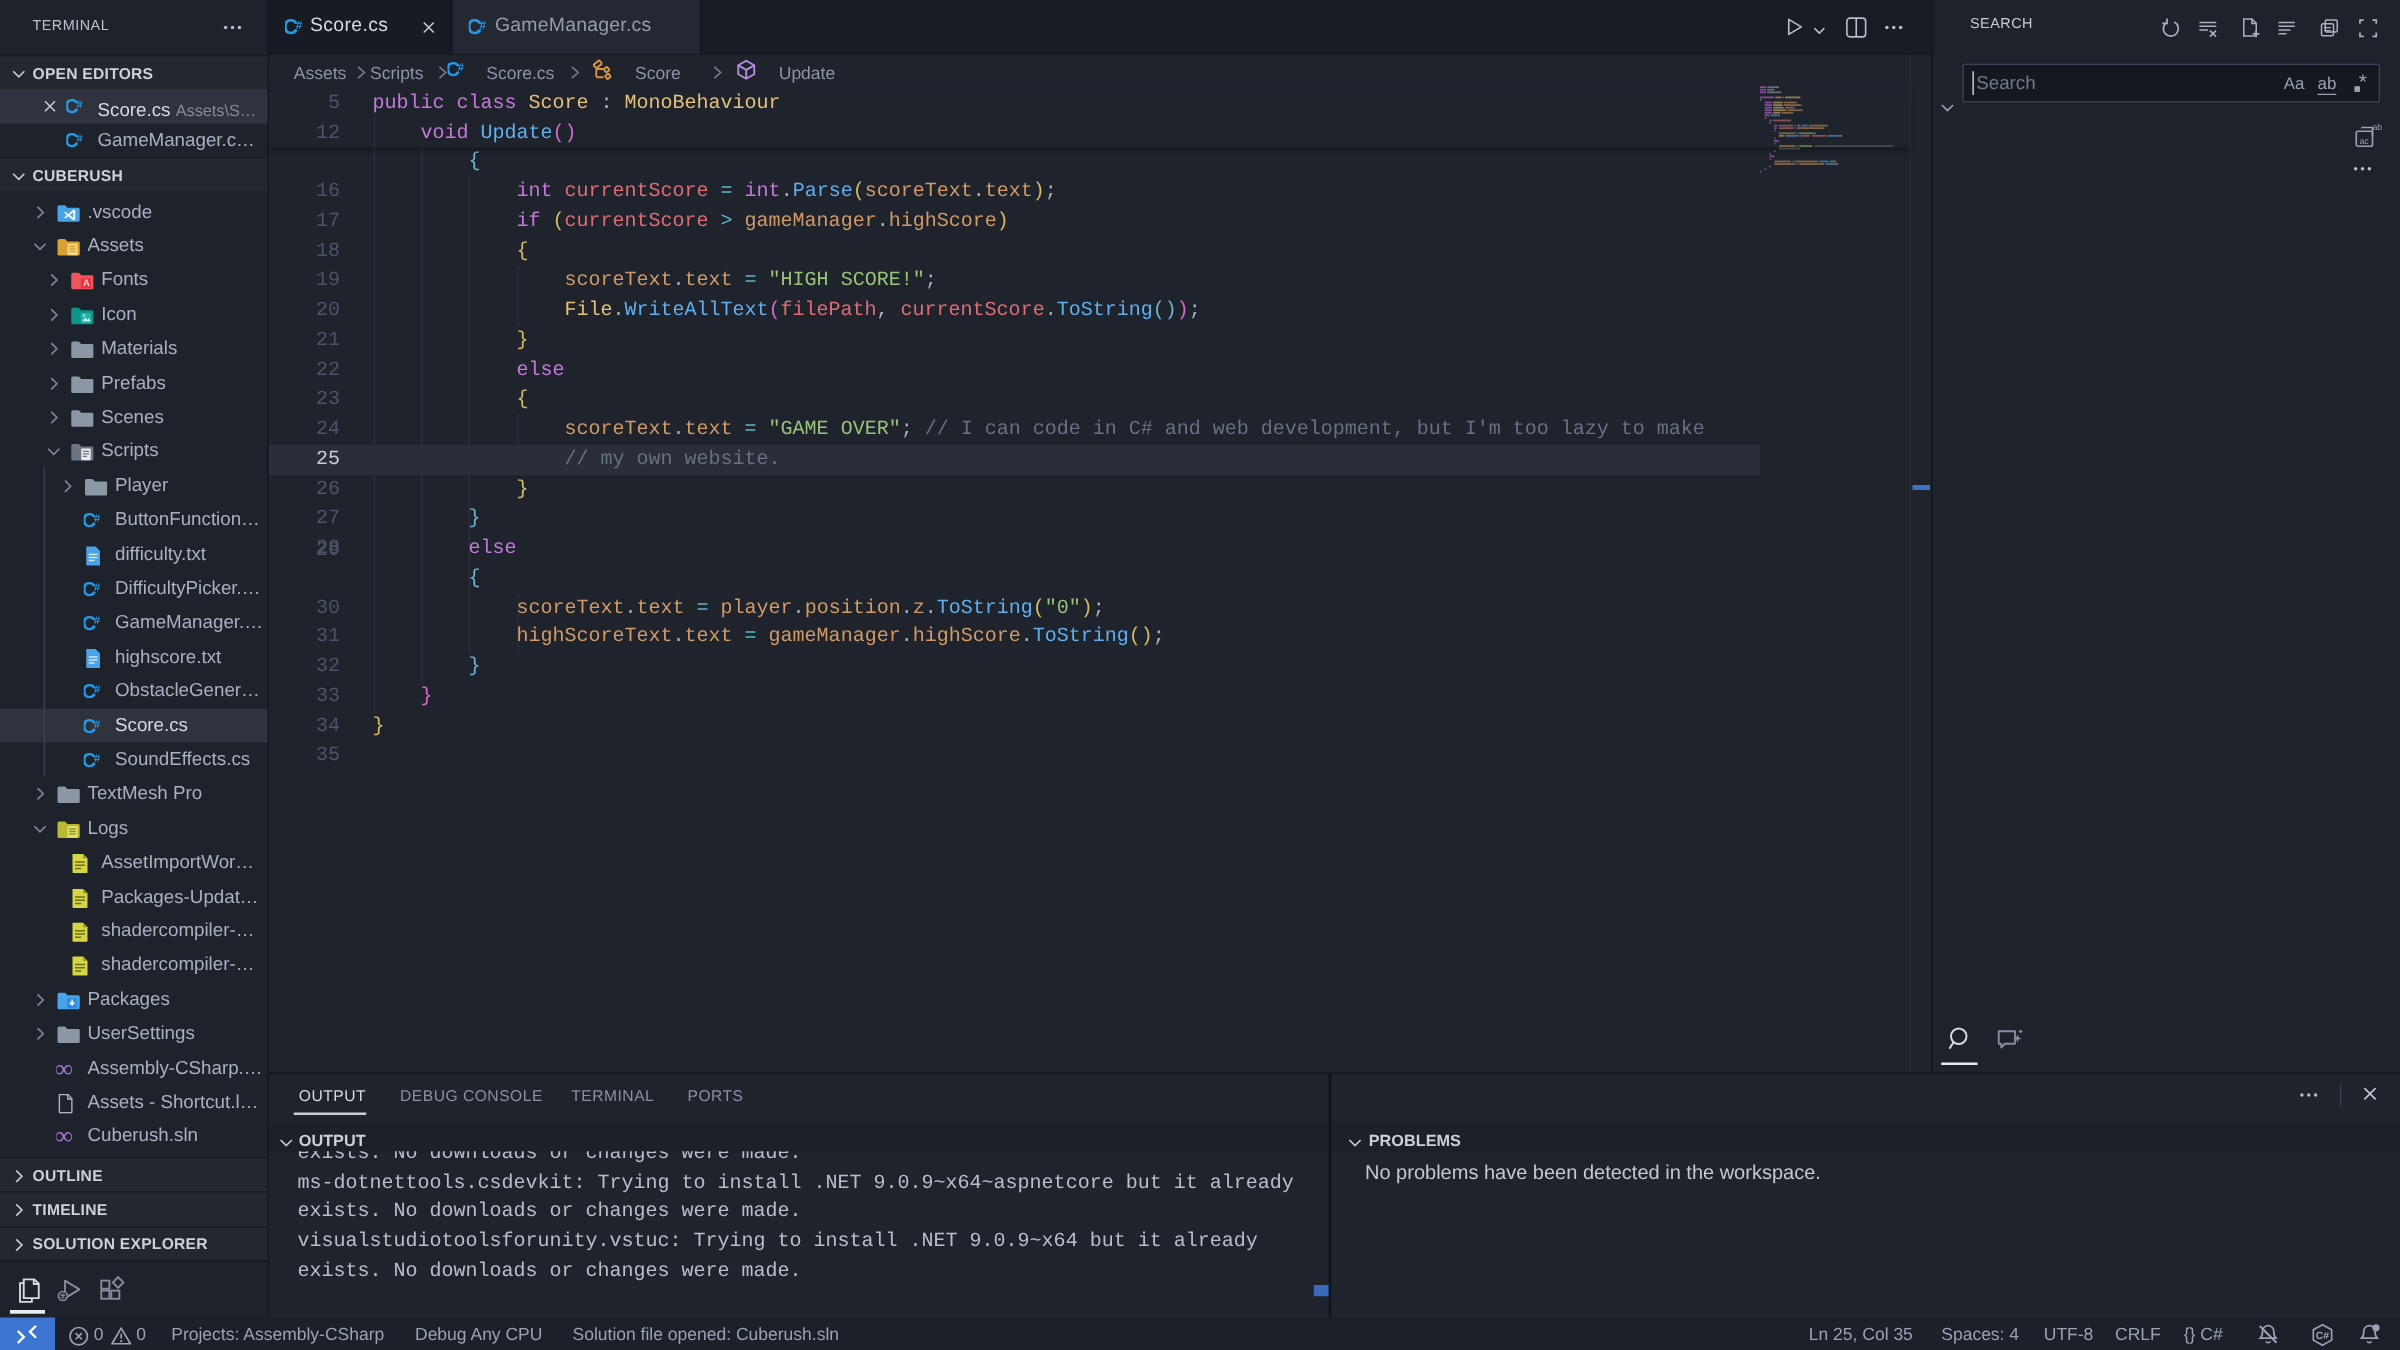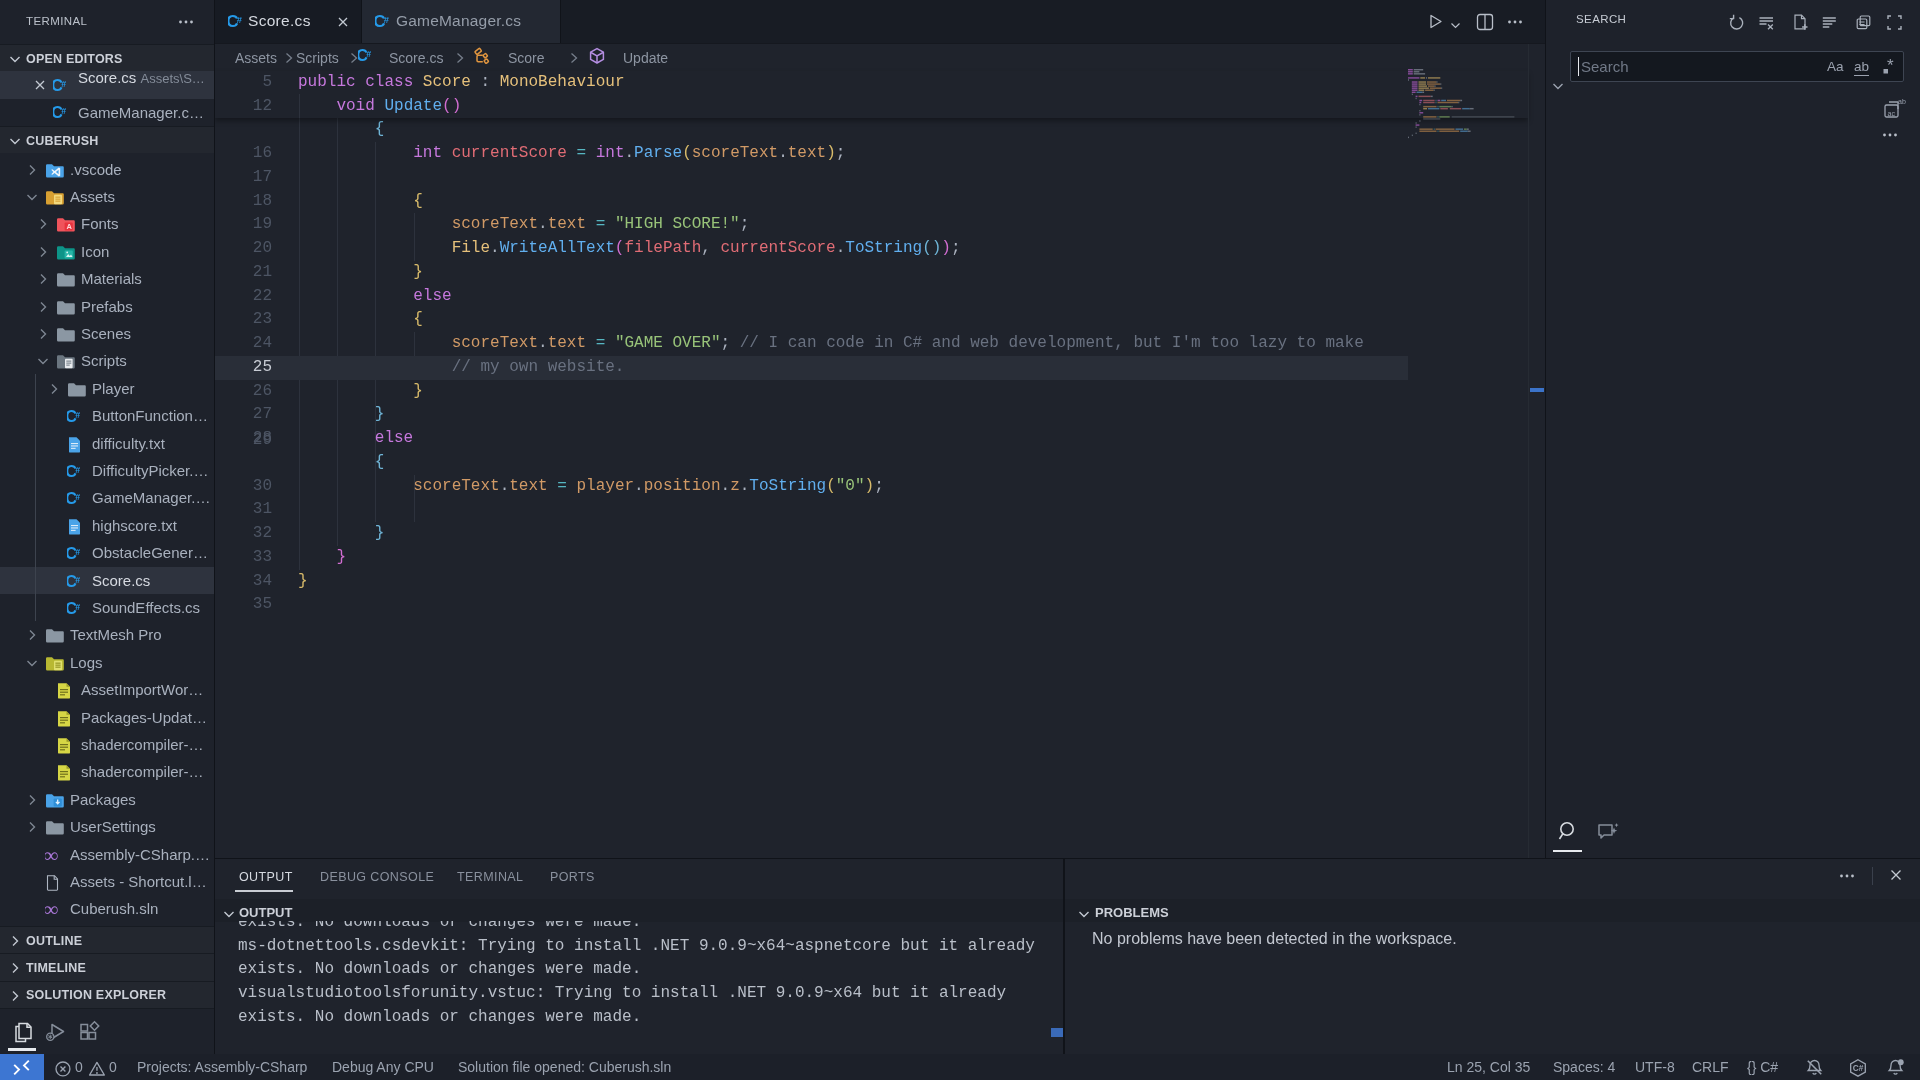--- a/index.html
+++ b/index.html
@@ -39,21 +39,21 @@
       <span>OPEN EDITORS</span>
     </div>
     <div class="selrow" style="top:71.2px;height:27.4px"></div>
     <div class="hicon" style="left:33px;top:78px"><svg width="14" height="14" viewBox="0 0 14 14" style="">
         <path d="M3 3 L11 11 M11 3 L3 11" stroke="#c4cad3" stroke-width="1.3"></path>
       </svg></div>
     <div class="ticon" style="left:53px;top:77px"><svg width="20" height="17" viewBox="0 0 20 17" style="">
         <text x="-1.7000000000000002" y="13.600000000000001" font-family="Liberation Sans" font-weight="bold" font-size="16.15" fill="#259ae9">C</text>
         <text x="8.16" y="9.520000000000001" font-family="Liberation Sans" font-weight="bold" font-size="8.84" fill="#259ae9">#</text>
       </svg></div>
-    <div class="tlabel selt" style="left:78px;top:64px">Score.cs <span style="color:#848c99;font-size:13px">Assets\S…</span></div>
+    <div class="tlabel selt" style="left:78px;top:75px">Score.cs <span style="color:#848c99;font-size:13px">Assets\S…</span></div>
     <div class="ticon" style="left:53px;top:104px"><svg width="20" height="17" viewBox="0 0 20 17" style="">
         <text x="-1.7000000000000002" y="13.600000000000001" font-family="Liberation Sans" font-weight="bold" font-size="16.15" fill="#259ae9">C</text>
         <text x="8.16" y="9.520000000000001" font-family="Liberation Sans" font-weight="bold" font-size="8.84" fill="#259ae9">#</text>
       </svg></div>
     <div class="tlabel" style="left:78px;top:98.6px">GameManager.c…</div>
     <div class="secthead" style="top:126px">
       <div class="ch"><svg width="16" height="16" viewBox="0 0 16 16" style="">
           <path d="M3.5 6 L8 10.5 L12.5 6" stroke="#c2c8d1" stroke-width="1.4" fill="none"></path>
         </svg></div>
       <span>CUBERUSH</span>
@@ -369,20 +369,21 @@
     <div style="position:absolute;left:198.7072px;top:213.3px;width:1px;height:47.5px;background:#2d323d"></div>
     <div style="position:absolute;left:198.7072px;top:332px;width:1px;height:47.60000000000002px;background:#2d323d"></div>
     <div style="position:absolute;left:198.7072px;top:474.6px;width:1px;height:47.5px;background:#2d323d"></div>
     <div style="position:absolute;left:83.5px;top:94px;width:1px;height:23px;background:#2d323d"></div>
     <div style="position:absolute;left:0px;top:355.8px;width:1193px;height:23.75px;background:#292e38"></div>
     <span class="lnum" style="top:101px">15</span>
     <span class="lcode" style="top:118.3px">&nbsp;&nbsp;&nbsp;&nbsp;&nbsp;&nbsp;&nbsp;&nbsp;<i class="b3">{</i></span>
     <span class="lnum" style="top:142.05px">16</span>
     <span class="lcode" style="top:142.05px">&nbsp;&nbsp;&nbsp;&nbsp;&nbsp;&nbsp;&nbsp;&nbsp;&nbsp;&nbsp;&nbsp;&nbsp;<i class="k">int</i><i class="p"> </i><i class="v">currentScore</i><i class="p"> </i><i class="y">=</i><i class="p"> </i><i class="k">int</i><i class="p">.</i><i class="f">Parse</i><i class="b1">(</i><i class="o">scoreText</i><i class="p">.</i><i class="o">text</i><i class="b1">)</i><i class="p">;</i></span>
     <span class="lnum" style="top:165.8px">17</span>
+    <span class="lcode" style="top:165.8px">&nbsp;&nbsp;&nbsp;&nbsp;&nbsp;&nbsp;&nbsp;&nbsp;&nbsp;&nbsp;&nbsp;&nbsp;<i class="k">if</i><i class="p"> </i><i class="b1">(</i><i class="v">currentScore</i><i class="p"> </i><i class="y">&gt;</i><i class="p"> </i><i class="o">gameManager</i><i class="p">.</i><i class="o">highScore</i><i class="b1">)</i></span>
     <span class="lnum" style="top:189.55px">18</span>
     <span class="lcode" style="top:189.55px">&nbsp;&nbsp;&nbsp;&nbsp;&nbsp;&nbsp;&nbsp;&nbsp;&nbsp;&nbsp;&nbsp;&nbsp;<i class="b1">{</i></span>
     <span class="lnum" style="top:213.3px">19</span>
     <span class="lcode" style="top:213.3px">&nbsp;&nbsp;&nbsp;&nbsp;&nbsp;&nbsp;&nbsp;&nbsp;&nbsp;&nbsp;&nbsp;&nbsp;&nbsp;&nbsp;&nbsp;&nbsp;<i class="o">scoreText</i><i class="p">.</i><i class="o">text</i><i class="p"> </i><i class="y">=</i><i class="p"> </i><i class="s">"HIGH SCORE!"</i><i class="p">;</i></span>
     <span class="lnum" style="top:237.05px">20</span>
     <span class="lcode" style="top:237.05px">&nbsp;&nbsp;&nbsp;&nbsp;&nbsp;&nbsp;&nbsp;&nbsp;&nbsp;&nbsp;&nbsp;&nbsp;&nbsp;&nbsp;&nbsp;&nbsp;<i class="t">File</i><i class="p">.</i><i class="f">WriteAllText</i><i class="b2">(</i><i class="v">filePath</i><i class="p">, </i><i class="v">currentScore</i><i class="p">.</i><i class="f">ToString</i><i class="b3">()</i><i class="b2">)</i><i class="p">;</i></span>
     <span class="lnum" style="top:260.8px">21</span>
     <span class="lcode" style="top:260.8px">&nbsp;&nbsp;&nbsp;&nbsp;&nbsp;&nbsp;&nbsp;&nbsp;&nbsp;&nbsp;&nbsp;&nbsp;<i class="b1">}</i></span>
     <span class="lnum" style="top:284.55px">22</span>
     <span class="lcode" style="top:284.55px">&nbsp;&nbsp;&nbsp;&nbsp;&nbsp;&nbsp;&nbsp;&nbsp;&nbsp;&nbsp;&nbsp;&nbsp;<i class="k">else</i></span>
@@ -396,20 +397,21 @@
     <span class="lcode" style="top:379.55px">&nbsp;&nbsp;&nbsp;&nbsp;&nbsp;&nbsp;&nbsp;&nbsp;&nbsp;&nbsp;&nbsp;&nbsp;<i class="b1">}</i></span>
     <span class="lnum" style="top:403.3px">27</span>
     <span class="lcode" style="top:403.3px">&nbsp;&nbsp;&nbsp;&nbsp;&nbsp;&nbsp;&nbsp;&nbsp;<i class="b3">}</i></span>
     <span class="lnum" style="top:427.05px">28</span>
     <span class="lcode" style="top:427.05px">&nbsp;&nbsp;&nbsp;&nbsp;&nbsp;&nbsp;&nbsp;&nbsp;<i class="k">else</i></span>
     <span class="lnum" style="top:429px">29</span>
     <span class="lcode" style="top:450.8px">&nbsp;&nbsp;&nbsp;&nbsp;&nbsp;&nbsp;&nbsp;&nbsp;<i class="b3">{</i></span>
     <span class="lnum" style="top:474.55px">30</span>
     <span class="lcode" style="top:474.55px">&nbsp;&nbsp;&nbsp;&nbsp;&nbsp;&nbsp;&nbsp;&nbsp;&nbsp;&nbsp;&nbsp;&nbsp;<i class="o">scoreText</i><i class="p">.</i><i class="o">text</i><i class="p"> </i><i class="y">=</i><i class="p"> </i><i class="o">player</i><i class="p">.</i><i class="o">position</i><i class="p">.</i><i class="o">z</i><i class="p">.</i><i class="f">ToString</i><i class="b1">(</i><i class="s">"0"</i><i class="b1">)</i><i class="p">;</i></span>
     <span class="lnum" style="top:498.3px">31</span>
+    <span class="lcode" style="top:498.3px">&nbsp;&nbsp;&nbsp;&nbsp;&nbsp;&nbsp;&nbsp;&nbsp;&nbsp;&nbsp;&nbsp;&nbsp;<i class="o">highScoreText</i><i class="p">.</i><i class="o">text</i><i class="p"> </i><i class="y">=</i><i class="p"> </i><i class="o">gameManager</i><i class="p">.</i><i class="o">highScore</i><i class="p">.</i><i class="f">ToString</i><i class="b1">()</i><i class="p">;</i></span>
     <span class="lnum" style="top:522.05px">32</span>
     <span class="lcode" style="top:522.05px">&nbsp;&nbsp;&nbsp;&nbsp;&nbsp;&nbsp;&nbsp;&nbsp;<i class="b3">}</i></span>
     <span class="lnum" style="top:545.8px">33</span>
     <span class="lcode" style="top:545.8px">&nbsp;&nbsp;&nbsp;&nbsp;<i class="b2">}</i></span>
     <span class="lnum" style="top:569.55px">34</span>
     <span class="lcode" style="top:569.55px"><i class="b1">}</i></span>
     <span class="lnum" style="top:593.3px">35</span>
     <span class="lcode" style="top:593.3px"></span>
     <div class="sticky">
       <span class="lnum" style="top:0.2px">5</span>

